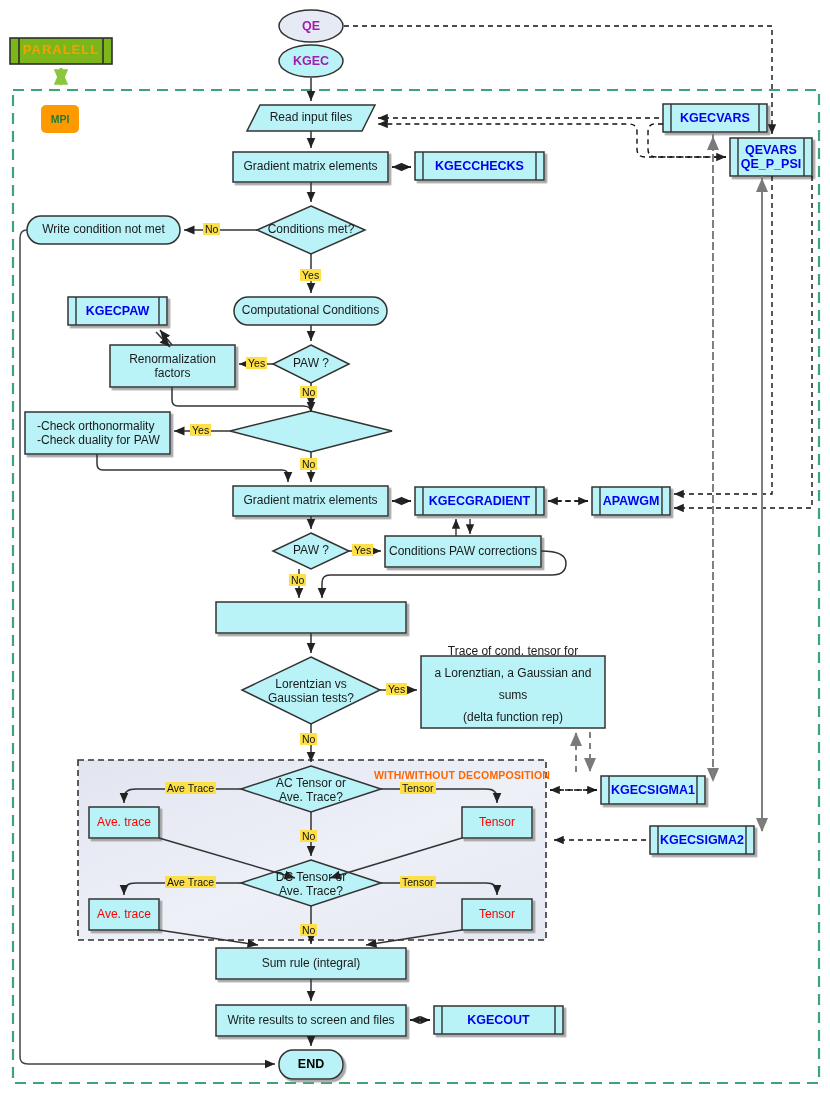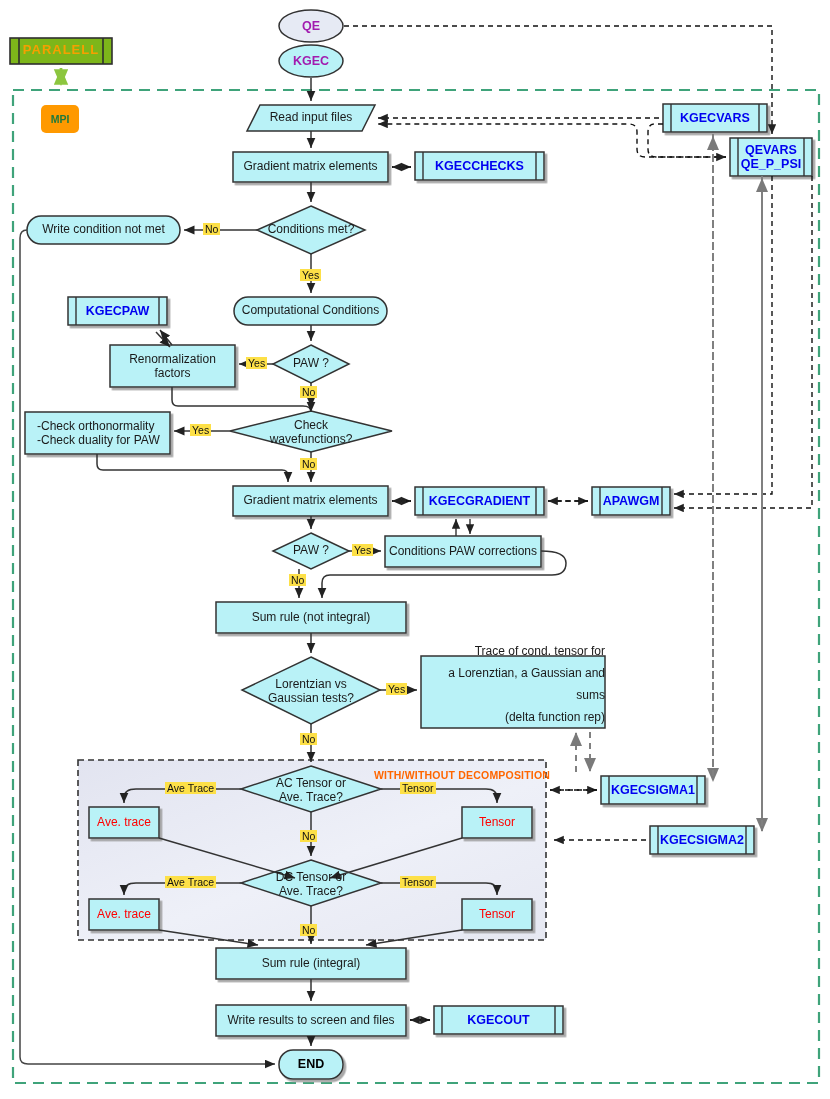--- a/index.html
+++ b/index.html
@@ -268,41 +268,36 @@
   <div class="lbl t-dark" style="left:257px;top:216px;width:108px;height:28px;">Conditions met?</div>
   <div class="lbl t-dark" style="left:27px;top:216px;width:153px;height:28px;">Write condition not met</div>
   <div class="lbl t-dark" style="left:234px;top:297px;width:153px;height:28px;">Computational Conditions</div>
   <div class="lbl t-dark" style="left:273px;top:352px;width:76px;height:24px;">PAW ?</div>
 
   <div style="position:absolute;left:110px;top:345px;width:125px;height:42px;display:flex;flex-direction:column;align-items:center;justify-content:center;">
     <span class="t-dark">Renormalization</span>
     <span class="t-dark">factors</span>
   </div>
 
-  <div style="position:absolute;left:245px;top:417px;width:132px;height:30px;display:flex;flex-direction:column;align-items:center;justify-content:center;">
-    <span class="t-dark">Check</span>
-    <span class="t-dark">wavefunctions?</span>
-  </div>
 
   <div style="position:absolute;left:31px;top:412px;width:139px;height:42px;display:flex;flex-direction:column;align-items:flex-start;justify-content:center;padding-left:6px;">
     <span class="t-dark">-Check orthonormality</span>
     <span class="t-dark">-Check duality for PAW</span>
   </div>
 
   <div class="lbl t-dark" style="left:233px;top:486px;width:155px;height:30px;">Gradient matrix elements</div>
   <div class="lbl t-dark" style="left:273px;top:539px;width:76px;height:24px;">PAW ?</div>
   <div class="lbl t-dark" style="left:385px;top:536px;width:156px;height:31px;">Conditions PAW corrections</div>
-  <div class="lbl t-dark" style="left:216px;top:602px;width:190px;height:31px;">Sum rule (not integral)</div>
 
   <div style="position:absolute;left:249px;top:675px;width:124px;height:32px;display:flex;flex-direction:column;align-items:center;justify-content:center;">
     <span class="t-dark">Lorentzian vs</span>
     <span class="t-dark">Gaussian tests?</span>
   </div>
 
-  <div style="position:absolute;left:421px;top:656px;width:184px;height:56px;display:flex;flex-direction:column;align-items:flex-end;justify-content:center;gap:8px;">
+  <div style="position:absolute;left:421px;top:656px;width:184px;height:56px;display:flex;flex-direction:column;align-items:center;justify-content:center;gap:8px;">
     <span class="t-dark">Trace of cond. tensor for</span>
     <span class="t-dark">a Lorenztian, a Gaussian and</span>
     <span class="t-dark">sums</span>
     <span class="t-dark">(delta function rep)</span>
   </div>
 
   <div style="position:absolute;left:252px;top:775px;width:118px;height:30px;display:flex;flex-direction:column;align-items:center;justify-content:center;">
     <span class="t-dark">AC Tensor or</span>
     <span class="t-dark">Ave. Trace?</span>
   </div>

